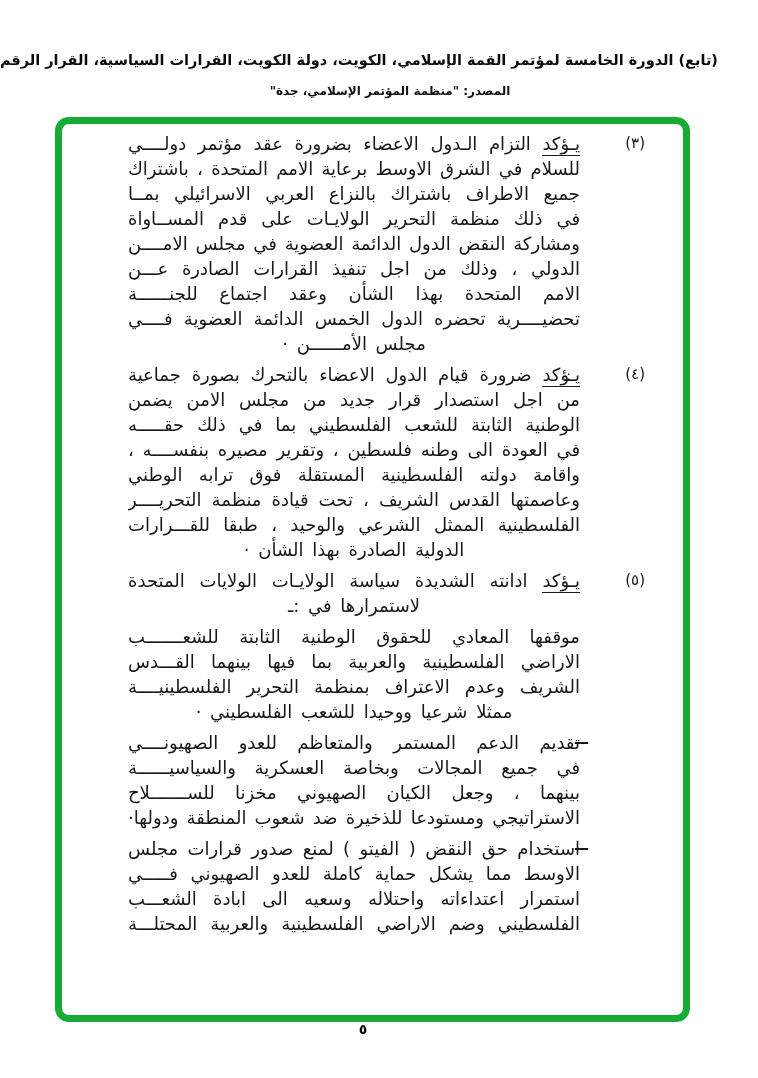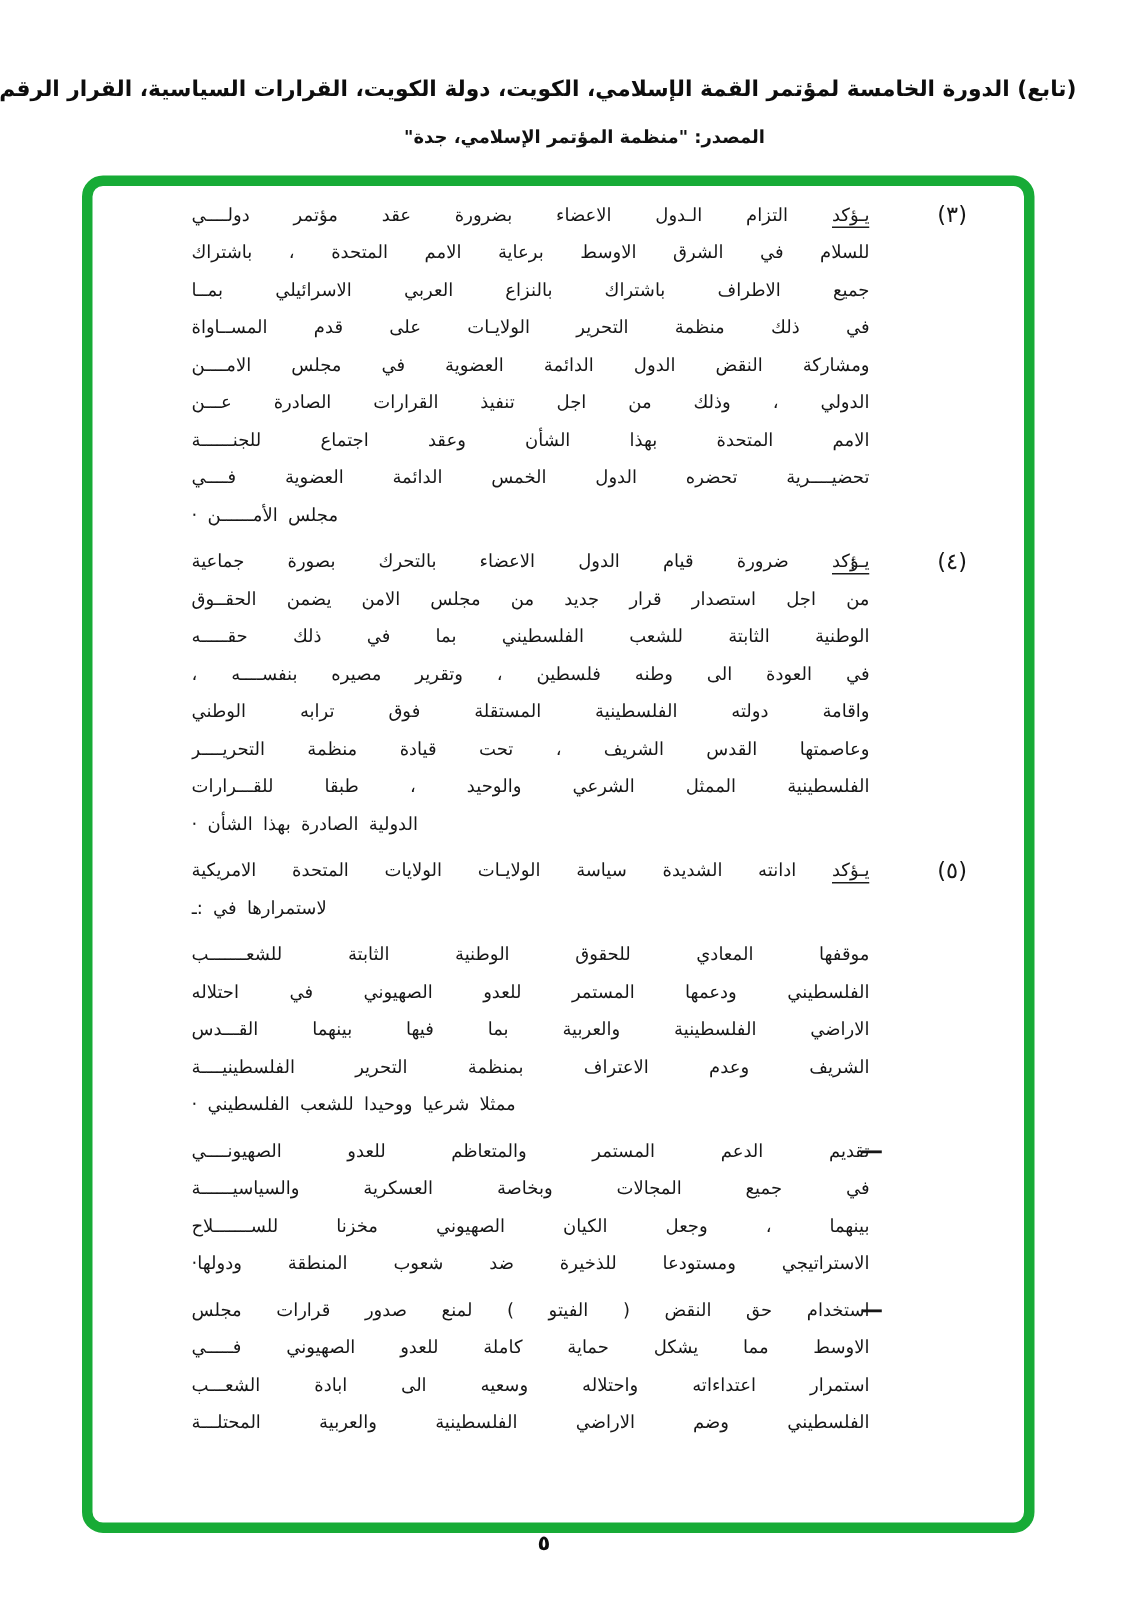--- a/index.html
+++ b/index.html
@@ -40,26 +40,26 @@
   .marker-cell{
     flex:0 0 103px;width:103px;position:relative;
     font-size:15px;line-height:25px;
   }
   .marker-text{position:absolute;top:0;}
   .marker-cell.num .marker-text{right:38px;}
   .marker-cell.dash .marker-text{right:95px;font-weight:bold;letter-spacing:-1px;}
   .marker-note{position:absolute;right:112px;top:1px;font-size:13px;}
   .body{
     width:452px;
-    font-size:12px;line-height:25px;
+    font-size:18px;line-height:25px;
     color:#171717;
   }
   .line{height:25px;overflow:hidden;}
   .line.j{text-align:justify;text-align-last:justify;}
-  .line.r{text-align:left;word-spacing:3px;}
+  .line.r{text-align:center;word-spacing:3px;}
   .lead{border-bottom:1.5px solid #1c1c1c;padding-bottom:1px;}
   .page-number{
     position:absolute;top:1021px;left:-16px;width:758px;
     text-align:center;font-size:14px;font-weight:bold;color:#0c0c0c;
   }
 </style>
 </head>
 <body>
 
 <div class="page">
@@ -116,21 +116,20 @@
           </div>
   </div>
 
   <div class="para">
     <div class="marker-cell none">
 
       <span class="marker-note"></span>
     </div>
     <div class="body">
             <div class="line j">موقفها المعادي للحقوق الوطنية الثابتة للشعـــــــب</div>
-            <div class="line j">الفلسطيني ودعمها المستمر للعدو الصهيوني في احتلاله</div>
             <div class="line j">الاراضي الفلسطينية والعربية بما فيها بينهما القـــدس</div>
             <div class="line j">الشريف وعدم الاعتراف بمنظمة التحرير الفلسطينيــــة</div>
             <div class="line r">ممثلا شرعيا ووحيدا للشعب الفلسطيني ·</div>
           </div>
   </div>
 
   <div class="para">
     <div class="marker-cell dash">
       <span class="marker-text">—</span>
       <span class="marker-note"></span>

